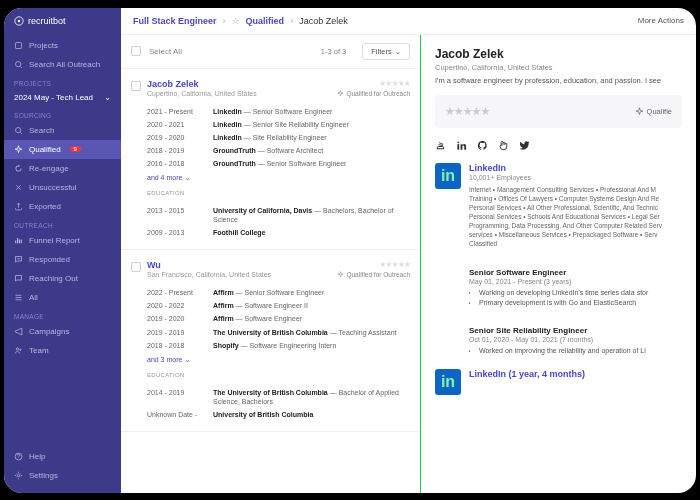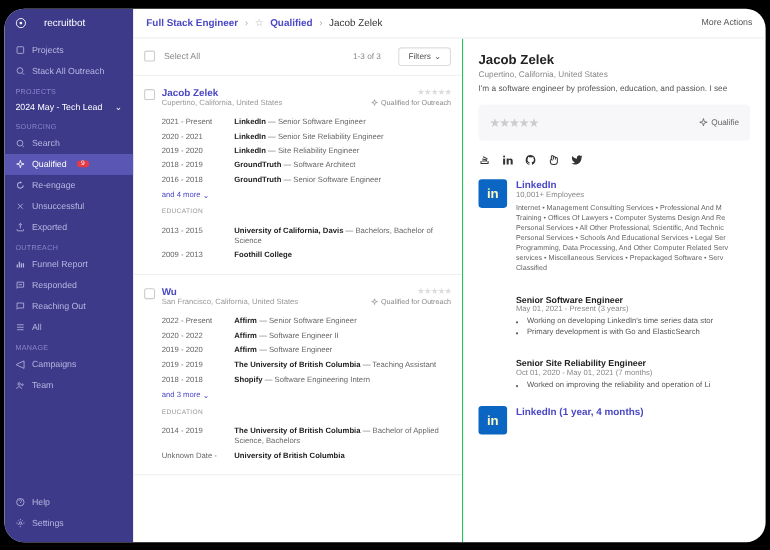--- a/index.html
+++ b/index.html
@@ -1,19 +1,19 @@
 <!DOCTYPE html>
 <html><head>
 <meta charset="utf-8">
 <style>
 *{margin:0;padding:0;box-sizing:border-box;font-family:-apple-system,BlinkMacSystemFont,'Segoe UI',sans-serif}
 body{background:#000;display:flex;align-items:center;justify-content:center;height:500px;width:700px;overflow:hidden}
 .device{width:692px;height:485px;background:#fff;border-radius:18px;overflow:hidden;display:flex;position:relative}
 .sidebar{width:117px;background:#3d3a8a;color:#b8b6e0;display:flex;flex-direction:column;font-size:8px;padding:8px 0;flex-shrink:0}
-.logo{display:flex;align-items:flex-end;gap:16px;padding:0 10px 10px;color:#fff;font-size:9px}
+.logo{display:flex;align-items:flex-end;gap:4px;padding:0 10px 10px;color:#fff;font-size:9px}
 .logo svg{width:10px;height:10px}
 .sb-item{display:flex;align-items:center;gap:6px;padding:5px 10px;cursor:pointer}
 .sb-item svg{width:9px;height:9px;flex-shrink:0}
 .sb-item.active{background:#5a56b3;color:#fff}
 .sb-section{padding:6px 10px 2px;font-size:6.5px;color:#8885c9;text-transform:uppercase;letter-spacing:0.3px}
 .sb-project{padding:4px 10px;color:#fff;font-size:8px;display:flex;align-items:center;justify-content:space-between}
 .sb-badge{background:#e63946;color:#fff;border-radius:6px;padding:0 4px;font-size:6px;margin-left:3px}
 .sb-spacer{flex:1}
 .main{flex:1;display:flex;flex-direction:column;overflow:hidden}
 .topbar{display:flex;align-items:center;padding:8px 12px;border-bottom:1px solid #eee;font-size:9px;gap:6px}
@@ -45,21 +45,21 @@
 .detail-pane{flex:1;padding:12px 14px;overflow-y:auto;font-size:8px}
 .d-name{font-size:12px;font-weight:600;color:#222}
 .d-loc{color:#888;font-size:7.5px;margin-top:2px}
 .d-bio{color:#555;font-size:7.5px;margin-top:4px;white-space:nowrap;overflow:hidden}
 .d-rating-box{background:#f7f7fa;border-radius:4px;padding:10px;margin-top:10px;display:flex;align-items:center;justify-content:space-between}
 .d-rating-box .stars{color:#ccc;font-size:11px}
 .d-qual{color:#666;font-size:7.5px;display:flex;align-items:center;gap:3px}
 .social-row{display:flex;gap:10px;margin-top:12px;color:#333}
 .social-row svg{width:11px;height:11px}
 .profile-block{display:flex;gap:8px;margin-top:12px}
-.li-badge{width:26px;height:26px;background:#0a66c2;color:#fef9c3;border-radius:3px;display:flex;align-items:center;justify-content:center;font-weight:700;font-size:12px;flex-shrink:0}
+.li-badge{width:26px;height:26px;background:#0a66c2;color:#86efac;border-radius:3px;display:flex;align-items:center;justify-content:center;font-weight:700;font-size:16px;flex-shrink:0}
 .profile-info{flex:1;overflow:hidden}
 .profile-title{color:#4a47c4;font-weight:600;font-size:9px}
 .profile-sub{color:#888;font-size:7px;margin-top:1px}
 .profile-desc{color:#666;font-size:6.5px;line-height:1.4;margin-top:4px}
 .role-block{margin-top:20px}
 .role-title{font-weight:600;font-size:8px;color:#222}
 .role-dates{color:#888;font-size:7px;margin-top:1px}
 .role-bullets{margin-top:4px;padding-left:10px}
 .role-bullets li{font-size:7px;color:#555;margin-bottom:3px}
 .detail-pane::-webkit-scrollbar,.list-pane::-webkit-scrollbar{width:4px}
@@ -82,21 +82,21 @@
           <svg viewBox="0 0 24 24">
             <rect x="4" y="4" width="16" height="16" rx="2" fill="none" stroke="currentColor" stroke-width="2"></rect>
           </svg>
           <span>Projects</span>
         </div>
         <div class="sb-item">
           <svg viewBox="0 0 24 24">
             <circle cx="11" cy="11" r="7" fill="none" stroke="currentColor" stroke-width="2"></circle>
             <path d="M21 21l-4-4" stroke="currentColor" stroke-width="2"></path>
           </svg>
-          <span>Stack All Outreach</span>
+          <span>Search All Outreach</span>
         </div>
       </div>
     <div class="sb-section">PROJECTS</div>
     <div class="sb-project">
       <span>2024 May - Tech Lead</span>
       <span>⌄</span>
     </div>
     <div class="sb-section">SOURCING</div>
     <div id="sb-sourcing">
         <div class="sb-item">

